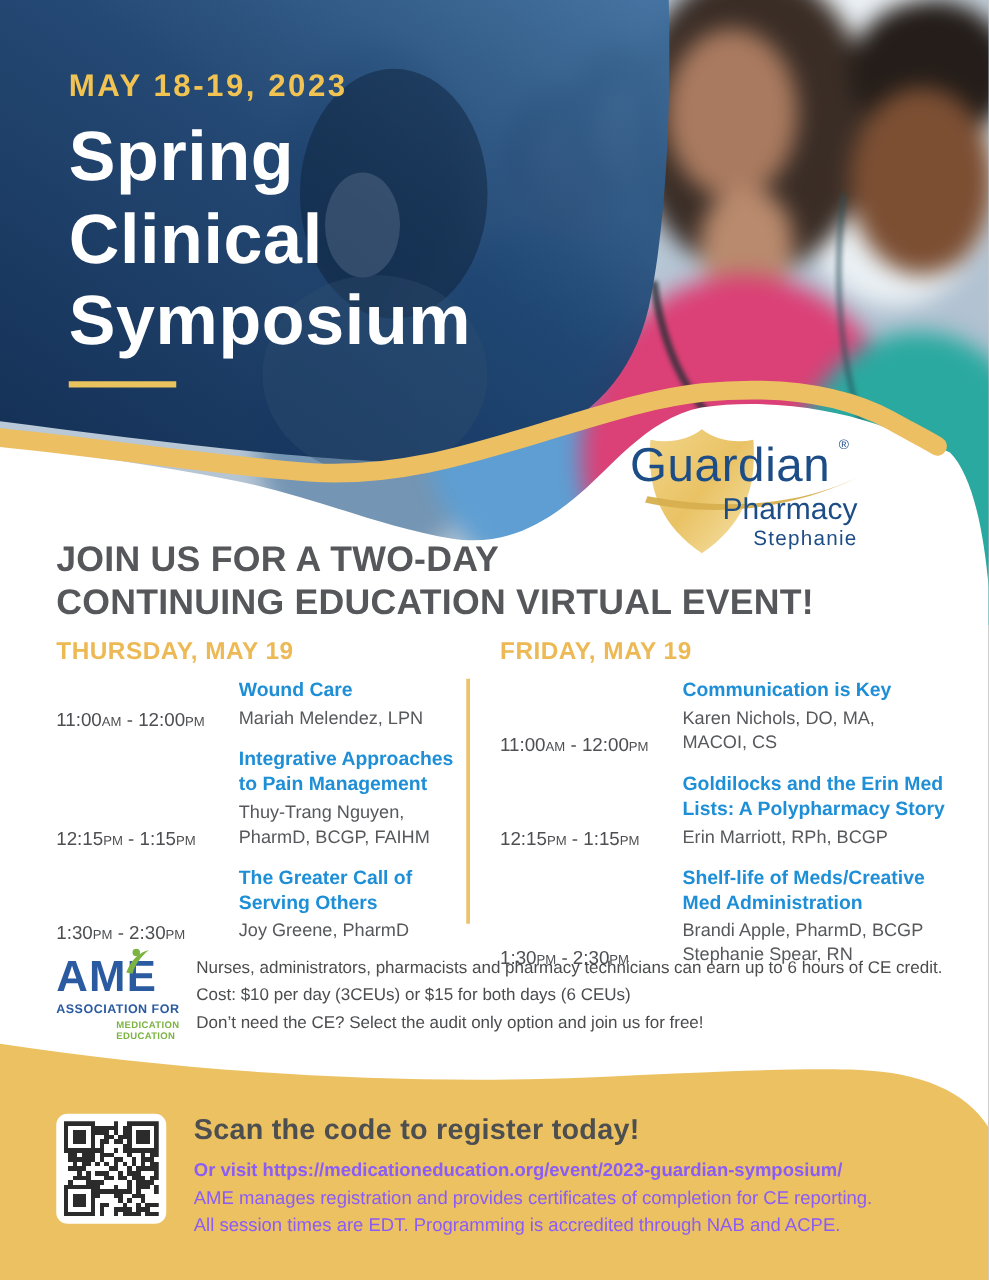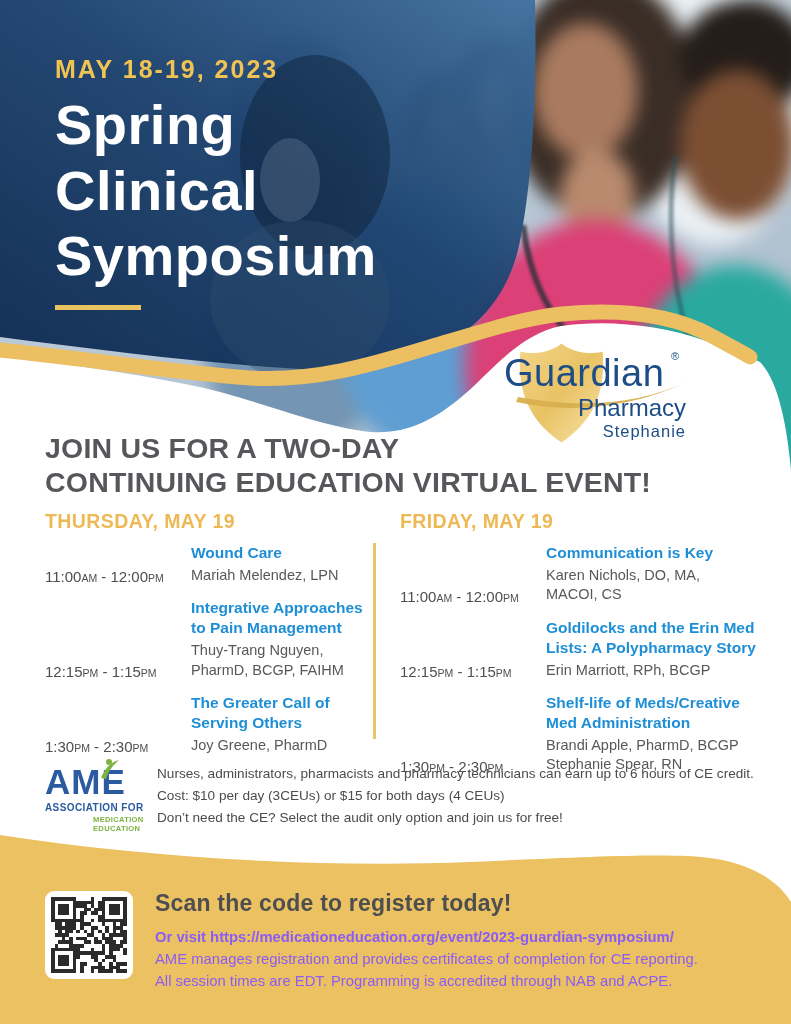--- a/index.html
+++ b/index.html
@@ -221,21 +221,21 @@
       <div class="ame-abbr">AME</div>
       <svg class="ame-fig" width="24" height="24" viewBox="0 0 24 24">
         <path d="M4,20 C8,10 14,4 22,2 C15,8 11,14 9,21 Z" fill="#7cb342"></path>
         <circle cx="12" cy="4" r="3" fill="#7cb342"></circle>
       </svg>
       <div class="ame-l1">ASSOCIATION FOR</div>
       <div class="ame-l2">MEDICATION EDUCATION</div>
     </div>
     <div class="ce-text">
       <div>Nurses, administrators, pharmacists and pharmacy technicians can earn up to 6 hours of CE credit.</div>
-      <div>Cost: $10 per day (3CEUs) or $15 for both days (4 CEUs)</div>
+      <div>Cost: $10 per day (3CEUs) or $15 for both days (6 CEUs)</div>
       <div>Don’t need the CE?  Select the audit only option and join us for free!</div>
     </div>
   </div>
 
   <div class="bottom">
     <svg class="bottom-svg" viewBox="0 0 791 196">
       <path d="M0,7 C150,30 320,40 470,34 C560,30 640,26 688,28 C735,30 772,44 791,74 L791,196 L0,196 Z" fill="#ecc161"></path>
     </svg>
     <div class="qr-box">
       <svg id="qr" viewBox="0 0 21 21" shape-rendering="crispEdges">

